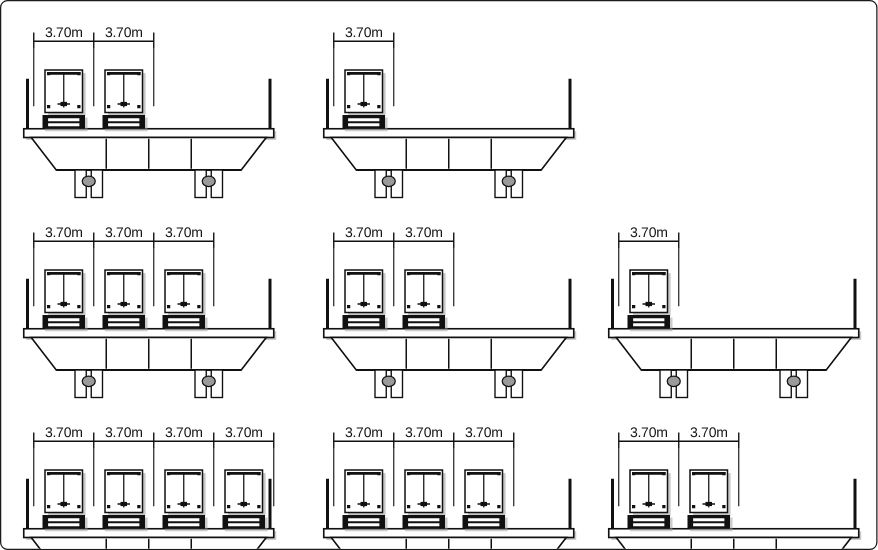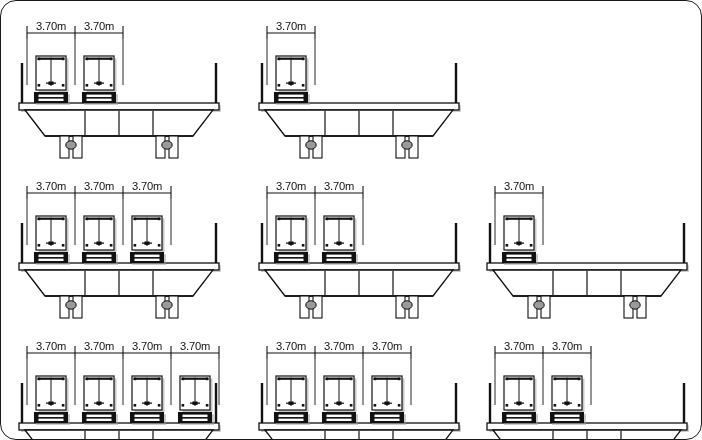--- a/index.html
+++ b/index.html
@@ -6,21 +6,21 @@
   html,body{margin:0;padding:0;background:#ffffff;}
   body{
     width:702px;height:440px;overflow:hidden;
     font-family:"Liberation Sans", sans-serif;
     color:#000;
   }
   #frame{
     position:absolute;left:0;top:0;width:702px;height:440px;
     box-sizing:border-box;
     border:1.4px solid #1a1a1a;
-    border-radius:16px;
+    border-radius:6px;
     background:#fff;
     overflow:hidden;
   }
   #grid{
     position:absolute;left:0;top:0;width:702px;height:440px;
   }
   .panel{position:absolute;}
   .panel svg{display:block;overflow:visible;}
   .dimlabel{
     font-family:"Liberation Sans", sans-serif;

